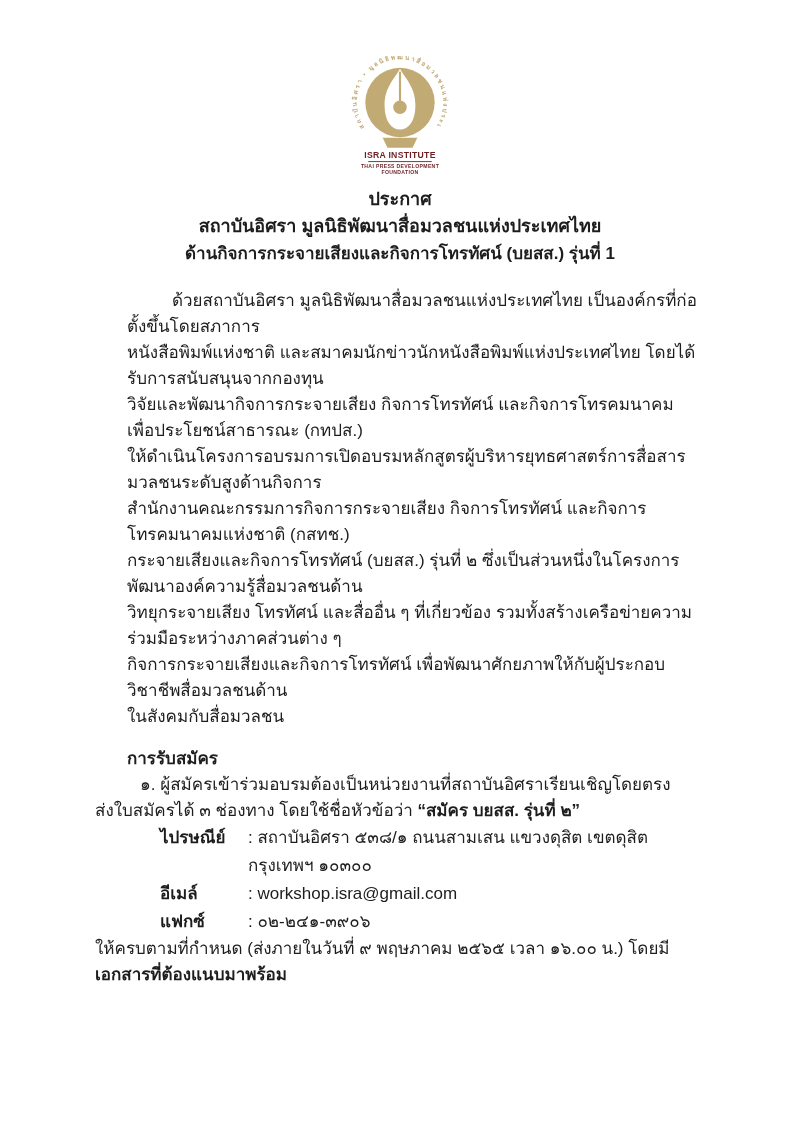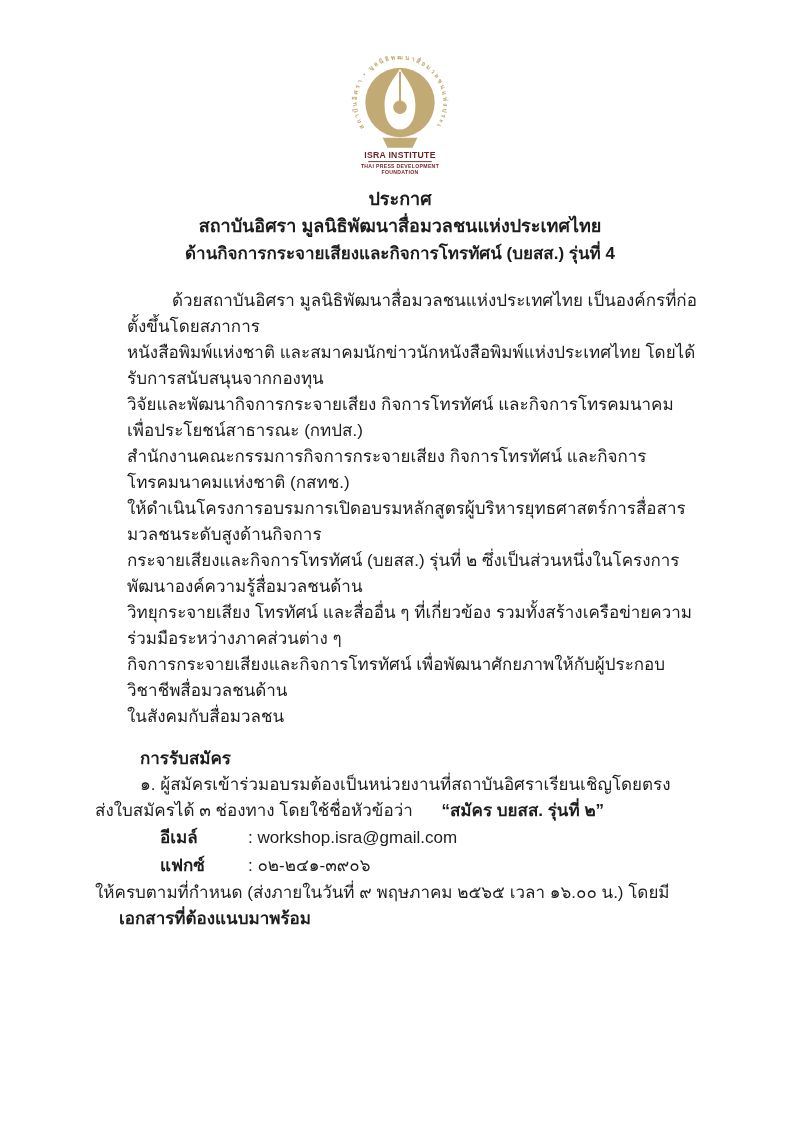--- a/index.html
+++ b/index.html
@@ -31,25 +31,25 @@
   .t-announce { text-align: center; font-weight: bold; font-size: 18px; line-height: 27px; margin-top: 2px; }
   .t-org      { text-align: center; font-weight: bold; font-size: 18px; line-height: 27px; }
   .t-subject  { text-align: center; font-weight: bold; font-size: 17px; line-height: 27px; }
   .t-subject.first { margin-top: 27px; }
 
   
   .intro { margin-top: 21px; margin-left: 32px; }
   .line { white-space: pre-wrap; }
   .indent { text-indent: 45px; }
   .ml1 { margin-left: 45px; }
-  .apply-heading { font-weight: bold; margin-left: 45px; margin-top: 16px; }
+  .apply-heading { font-weight: bold; margin-left: 32px; margin-top: 16px; }
   .contact-row { display: flex; margin-left: 65px; line-height: 28px; }
   .contact-label { font-weight: bold; width: 88px; flex: none; }
   .mt6 { margin-top: 6px; }
-  b { font-weight: bold; margin-left: 24px; }
+  b { font-weight: bold; }
 </style>
 </head>
 <body>
 
 <div class="page">
 
   <div class="logo-block">
     <svg class="logo-svg" viewBox="0 0 110 124" aria-hidden="true">
       <defs>
         <path id="ringPath" d="M 18.1,73.8 A 45,45 0 1 1 91.9,73.8" fill="none"></path>
@@ -64,42 +64,46 @@
       <polygon class="gold-fill" points="37,84.5 73,84.5 68,95 42,95"></polygon>
       <text x="55" y="106" class="logo-en">ISRA INSTITUTE</text>
       <line x1="22" y1="109.3" x2="88" y2="109.3" class="logo-line"></line>
       <text x="55" y="115.8" class="logo-sub">THAI PRESS DEVELOPMENT</text>
       <text x="55" y="122" class="logo-sub">FOUNDATION</text>
     </svg>
   </div>
 
   <div class="t-announce">ประกาศ</div>
   <div class="t-org">สถาบันอิศรา มูลนิธิพัฒนาสื่อมวลชนแห่งประเทศไทย</div>
-  <div class="t-subject">ด้านกิจการกระจายเสียงและกิจการโทรทัศน์ (บยสส.) รุ่นที่ 4</div>
+  <div class="t-subject">ด้านกิจการกระจายเสียงและกิจการโทรทัศน์ (บยสส.) รุ่นที่ 1</div>
 
   <div class="content">
 
     <div class="intro">
       <div class="line indent">ด้วยสถาบันอิศรา มูลนิธิพัฒนาสื่อมวลชนแห่งประเทศไทย เป็นองค์กรที่ก่อตั้งขึ้นโดยสภาการ</div>
       <div class="line">หนังสือพิมพ์แห่งชาติ และสมาคมนักข่าวนักหนังสือพิมพ์แห่งประเทศไทย โดยได้รับการสนับสนุนจากกองทุน</div>
       <div class="line">วิจัยและพัฒนากิจการกระจายเสียง กิจการโทรทัศน์ และกิจการโทรคมนาคม เพื่อประโยชน์สาธารณะ (กทปส.)</div>
+      <div class="line">ให้ดำเนินโครงการอบรมการเปิดอบรมหลักสูตรผู้บริหารยุทธศาสตร์การสื่อสารมวลชนระดับสูงด้านกิจการ</div>
       <div class="line">สำนักงานคณะกรรมการกิจการกระจายเสียง กิจการโทรทัศน์ และกิจการโทรคมนาคมแห่งชาติ (กสทช.)</div>
-      <div class="line">ให้ดำเนินโครงการอบรมการเปิดอบรมหลักสูตรผู้บริหารยุทธศาสตร์การสื่อสารมวลชนระดับสูงด้านกิจการ</div>
       <div class="line">กระจายเสียงและกิจการโทรทัศน์ (บยสส.) รุ่นที่ ๒ ซึ่งเป็นส่วนหนึ่งในโครงการพัฒนาองค์ความรู้สื่อมวลชนด้าน</div>
       <div class="line">วิทยุกระจายเสียง โทรทัศน์ และสื่ออื่น ๆ ที่เกี่ยวข้อง รวมทั้งสร้างเครือข่ายความร่วมมือระหว่างภาคส่วนต่าง ๆ</div>
       <div class="line">กิจการกระจายเสียงและกิจการโทรทัศน์ เพื่อพัฒนาศักยภาพให้กับผู้ประกอบวิชาชีพสื่อมวลชนด้าน</div>
       <div class="line">ในสังคมกับสื่อมวลชน</div>
     </div>
 
     <div class="apply-heading line">การรับสมัคร</div>
 
     <div class="line ml1">๑. ผู้สมัครเข้าร่วมอบรมต้องเป็นหน่วยงานที่สถาบันอิศราเรียนเชิญโดยตรง</div>
 
     <div class="line"><span>ส่งใบสมัครได้ ๓ ช่องทาง โดยใช้ชื่อหัวข้อว่า </span><b>“สมัคร บยสส. รุ่นที่ ๒”</b></div>
 
+    <div class="contact-row">
+      <span class="contact-label">ไปรษณีย์</span>
+      <span class="contact-value">: สถาบันอิศรา ๕๓๘/๑ ถนนสามเสน แขวงดุสิต เขตดุสิต กรุงเทพฯ ๑๐๓๐๐</span>
+    </div>
     <div class="contact-row">
       <span class="contact-label">อีเมล์</span>
       <span class="contact-value">: workshop.isra@gmail.com</span>
     </div>
     <div class="contact-row">
       <span class="contact-label">แฟกซ์</span>
       <span class="contact-value">: ๐๒-๒๔๑-๓๙๐๖</span>
     </div>
 
     <div class="line"><span>ให้ครบตามที่กำหนด (ส่งภายในวันที่ ๙ พฤษภาคม ๒๕๖๕ เวลา ๑๖.๐๐ น.) โดยมี</span><b>เอกสารที่ต้องแนบมาพร้อม</b></div>

